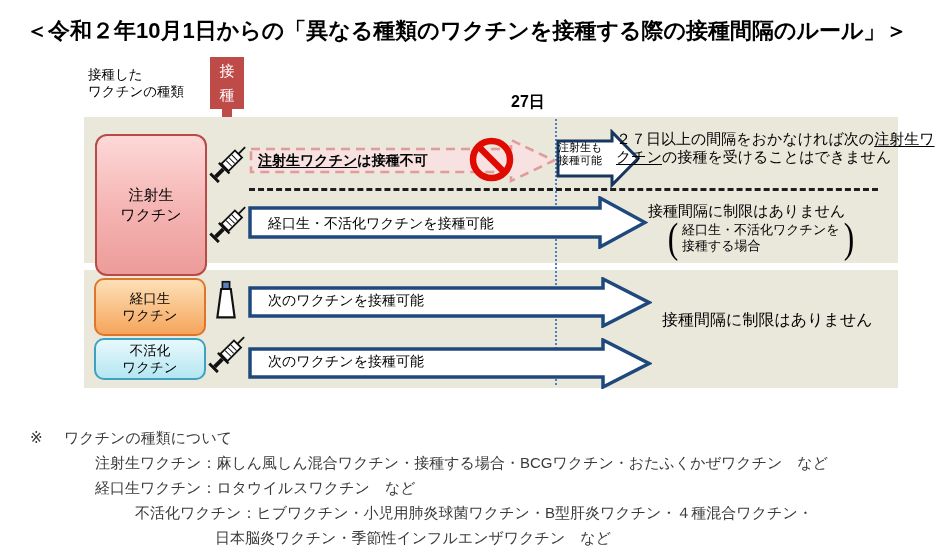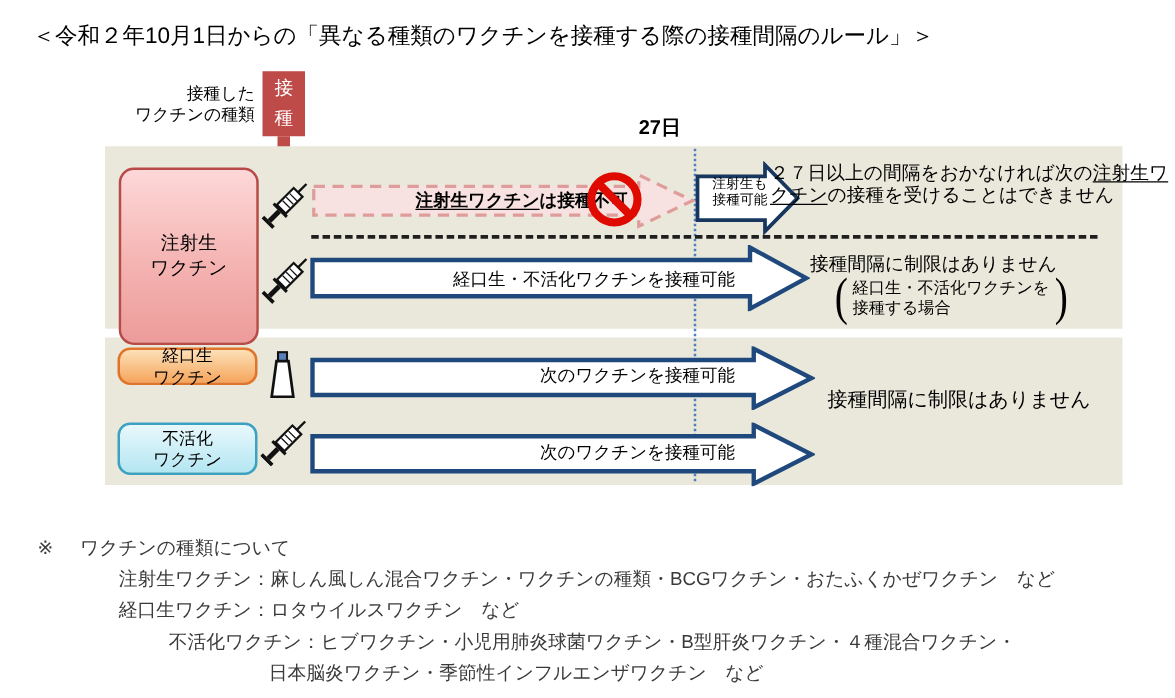--- a/index.html
+++ b/index.html
@@ -1,42 +1,42 @@
 <!DOCTYPE html>
 <html><head>
 <meta charset="utf-8">
 <style>
   html,body{margin:0;padding:0;background:#fff;}
   #page{position:relative;width:940px;height:558px;background:#fff;overflow:hidden;
         font-family:"Liberation Sans","DejaVu Sans",sans-serif;color:#000;}
   .abs{position:absolute;}
-  .ctr{text-align:right;}
+  .ctr{text-align:left;}
   .u{text-decoration:underline;text-underline-offset:2px;}
   
-  #title{left:26px;top:16px;font-size:18px;font-weight:normal;letter-spacing:0px;white-space:nowrap;}
+  #title{left:26px;top:16px;font-size:22px;font-weight:bold;letter-spacing:0px;white-space:nowrap;}
   
   #received-label{left:88px;top:66px;width:116px;font-size:13.5px;line-height:17px;}
   #inoc-tag{left:210px;top:57px;width:34px;height:52px;background:#be4b48;color:#fff;
             font-size:15px;line-height:24px;text-align:center;padding-top:2px;box-sizing:border-box;}
   #inoc-stem{left:222px;top:109px;width:10px;height:13px;background:#be4b48;}
   #inoc-head{left:216px;top:122px;width:0;height:0;border-left:11px solid transparent;
              border-right:11px solid transparent;border-top:13px solid #be4b48;}
   #day27{left:511px;top:92px;font-size:16px;font-weight:bold;}
   
   .panel{background:#eae8db;}
   #panel-top{left:84px;top:117px;width:814px;height:146px;}
   #panel-bottom{left:84px;top:270px;width:814px;height:118px;}
   #vline{left:555px;top:119px;height:266px;width:0;border-left:2px dotted #4e7fc0;}
   #dash-sep{left:249px;top:188px;width:629px;height:0;border-top:3px dashed #1f1f1f;}
   
   .vbox{box-sizing:border-box;border-radius:12px;display:flex;align-items:center;justify-content:center;
         text-align:center;font-size:14px;line-height:18px;}
   #box-injected{left:95px;top:134px;width:112px;height:142px;border:2.5px solid #b84a47;
     background:linear-gradient(#fdd8d8,#f4b3b1 55%,#ec9c9a);font-size:15px;line-height:20px;}
-  #box-oral{left:94px;top:278px;width:112px;height:30px;border:2px solid #e0742a;border-radius:10px;
+  #box-oral{left:94px;top:278px;width:112px;height:58px;border:2px solid #e0742a;border-radius:10px;
     background:linear-gradient(#fde0b7,#f5a55c);font-size:13.5px;line-height:17px;}
   #box-inactivated{left:94px;top:338px;width:112px;height:42px;border:2px solid #3da1c2;border-radius:10px;
     background:linear-gradient(#e8f8fc,#b4e6f2);font-size:13.5px;line-height:17px;}
   
   #banned-text{left:258px;top:152px;width:244px;font-size:14px;font-weight:bold;}
   #oksmall-text{left:558px;top:141px;width:56px;font-size:11px;line-height:13px;}
   #oral-arrow-text{left:268px;top:215px;width:320px;font-size:14px;}
   #next1-text{left:268px;top:292px;width:320px;font-size:14px;}
   #next2-text{left:268px;top:353px;width:320px;font-size:14px;}
   
@@ -172,18 +172,18 @@
     </svg>
   <svg class="abs" style="left:248px;top:338px" width="404" height="51" viewBox="0 0 404 51">
     <path d="M2,11 H355 V2 L401,25.5 L355,49 V39 H2 Z" fill="#fff" stroke="#1f497d" stroke-width="3.5"></path>
   </svg>
   <div class="abs ctr" id="next2-text">次のワクチンを接種可能</div>
 
   <div class="abs" id="nolimit-bottom">接種間隔に制限はありません</div>
 
   <div class="abs fn" id="fn-marker">※</div>
   <div class="abs fn" id="fn-heading">ワクチンの種類について</div>
-  <div class="abs fn" id="fn-line1">注射生ワクチン：麻しん風しん混合ワクチン・ワクチンの種類・BCGワクチン・おたふくかぜワクチン　など</div>
+  <div class="abs fn" id="fn-line1">注射生ワクチン：麻しん風しん混合ワクチン・接種する場合・BCGワクチン・おたふくかぜワクチン　など</div>
   <div class="abs fn" id="fn-line2">経口生ワクチン：ロタウイルスワクチン　など</div>
   <div class="abs fn" id="fn-line3">不活化ワクチン：ヒブワクチン・小児用肺炎球菌ワクチン・B型肝炎ワクチン・４種混合ワクチン・</div>
   <div class="abs fn" id="fn-line4">日本脳炎ワクチン・季節性インフルエンザワクチン　など</div>
 
 </div>
 
 </body></html>

